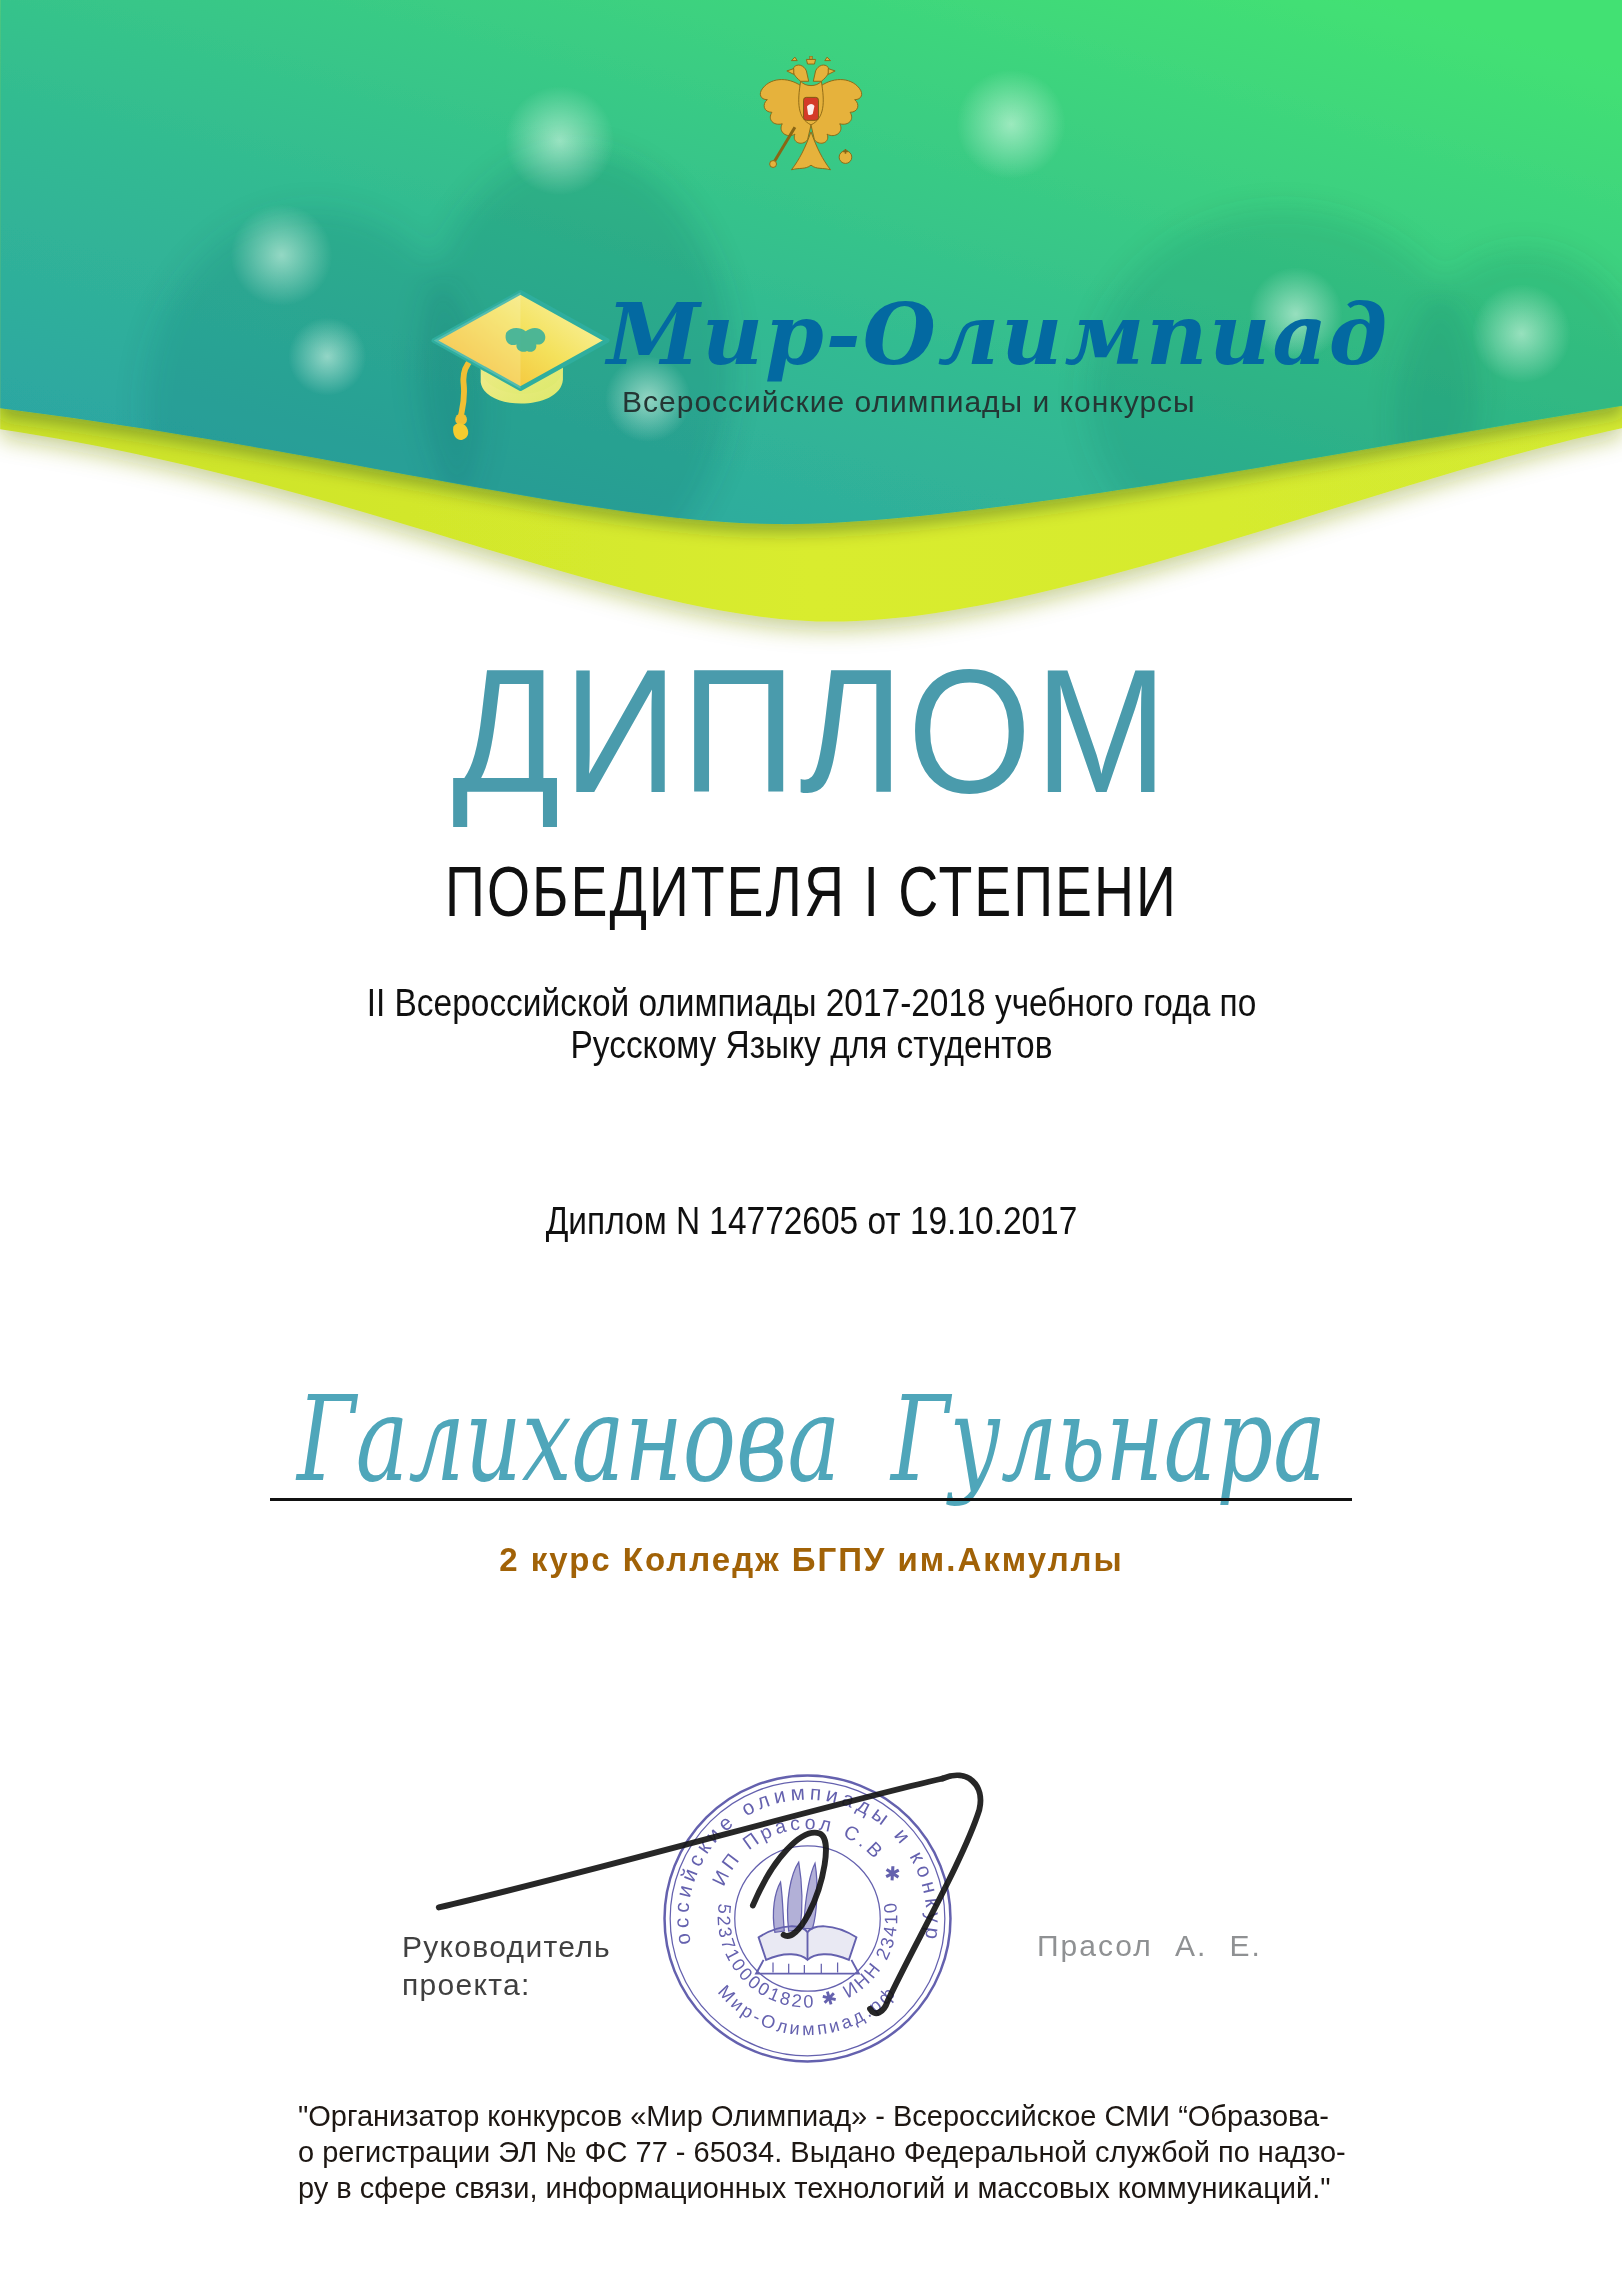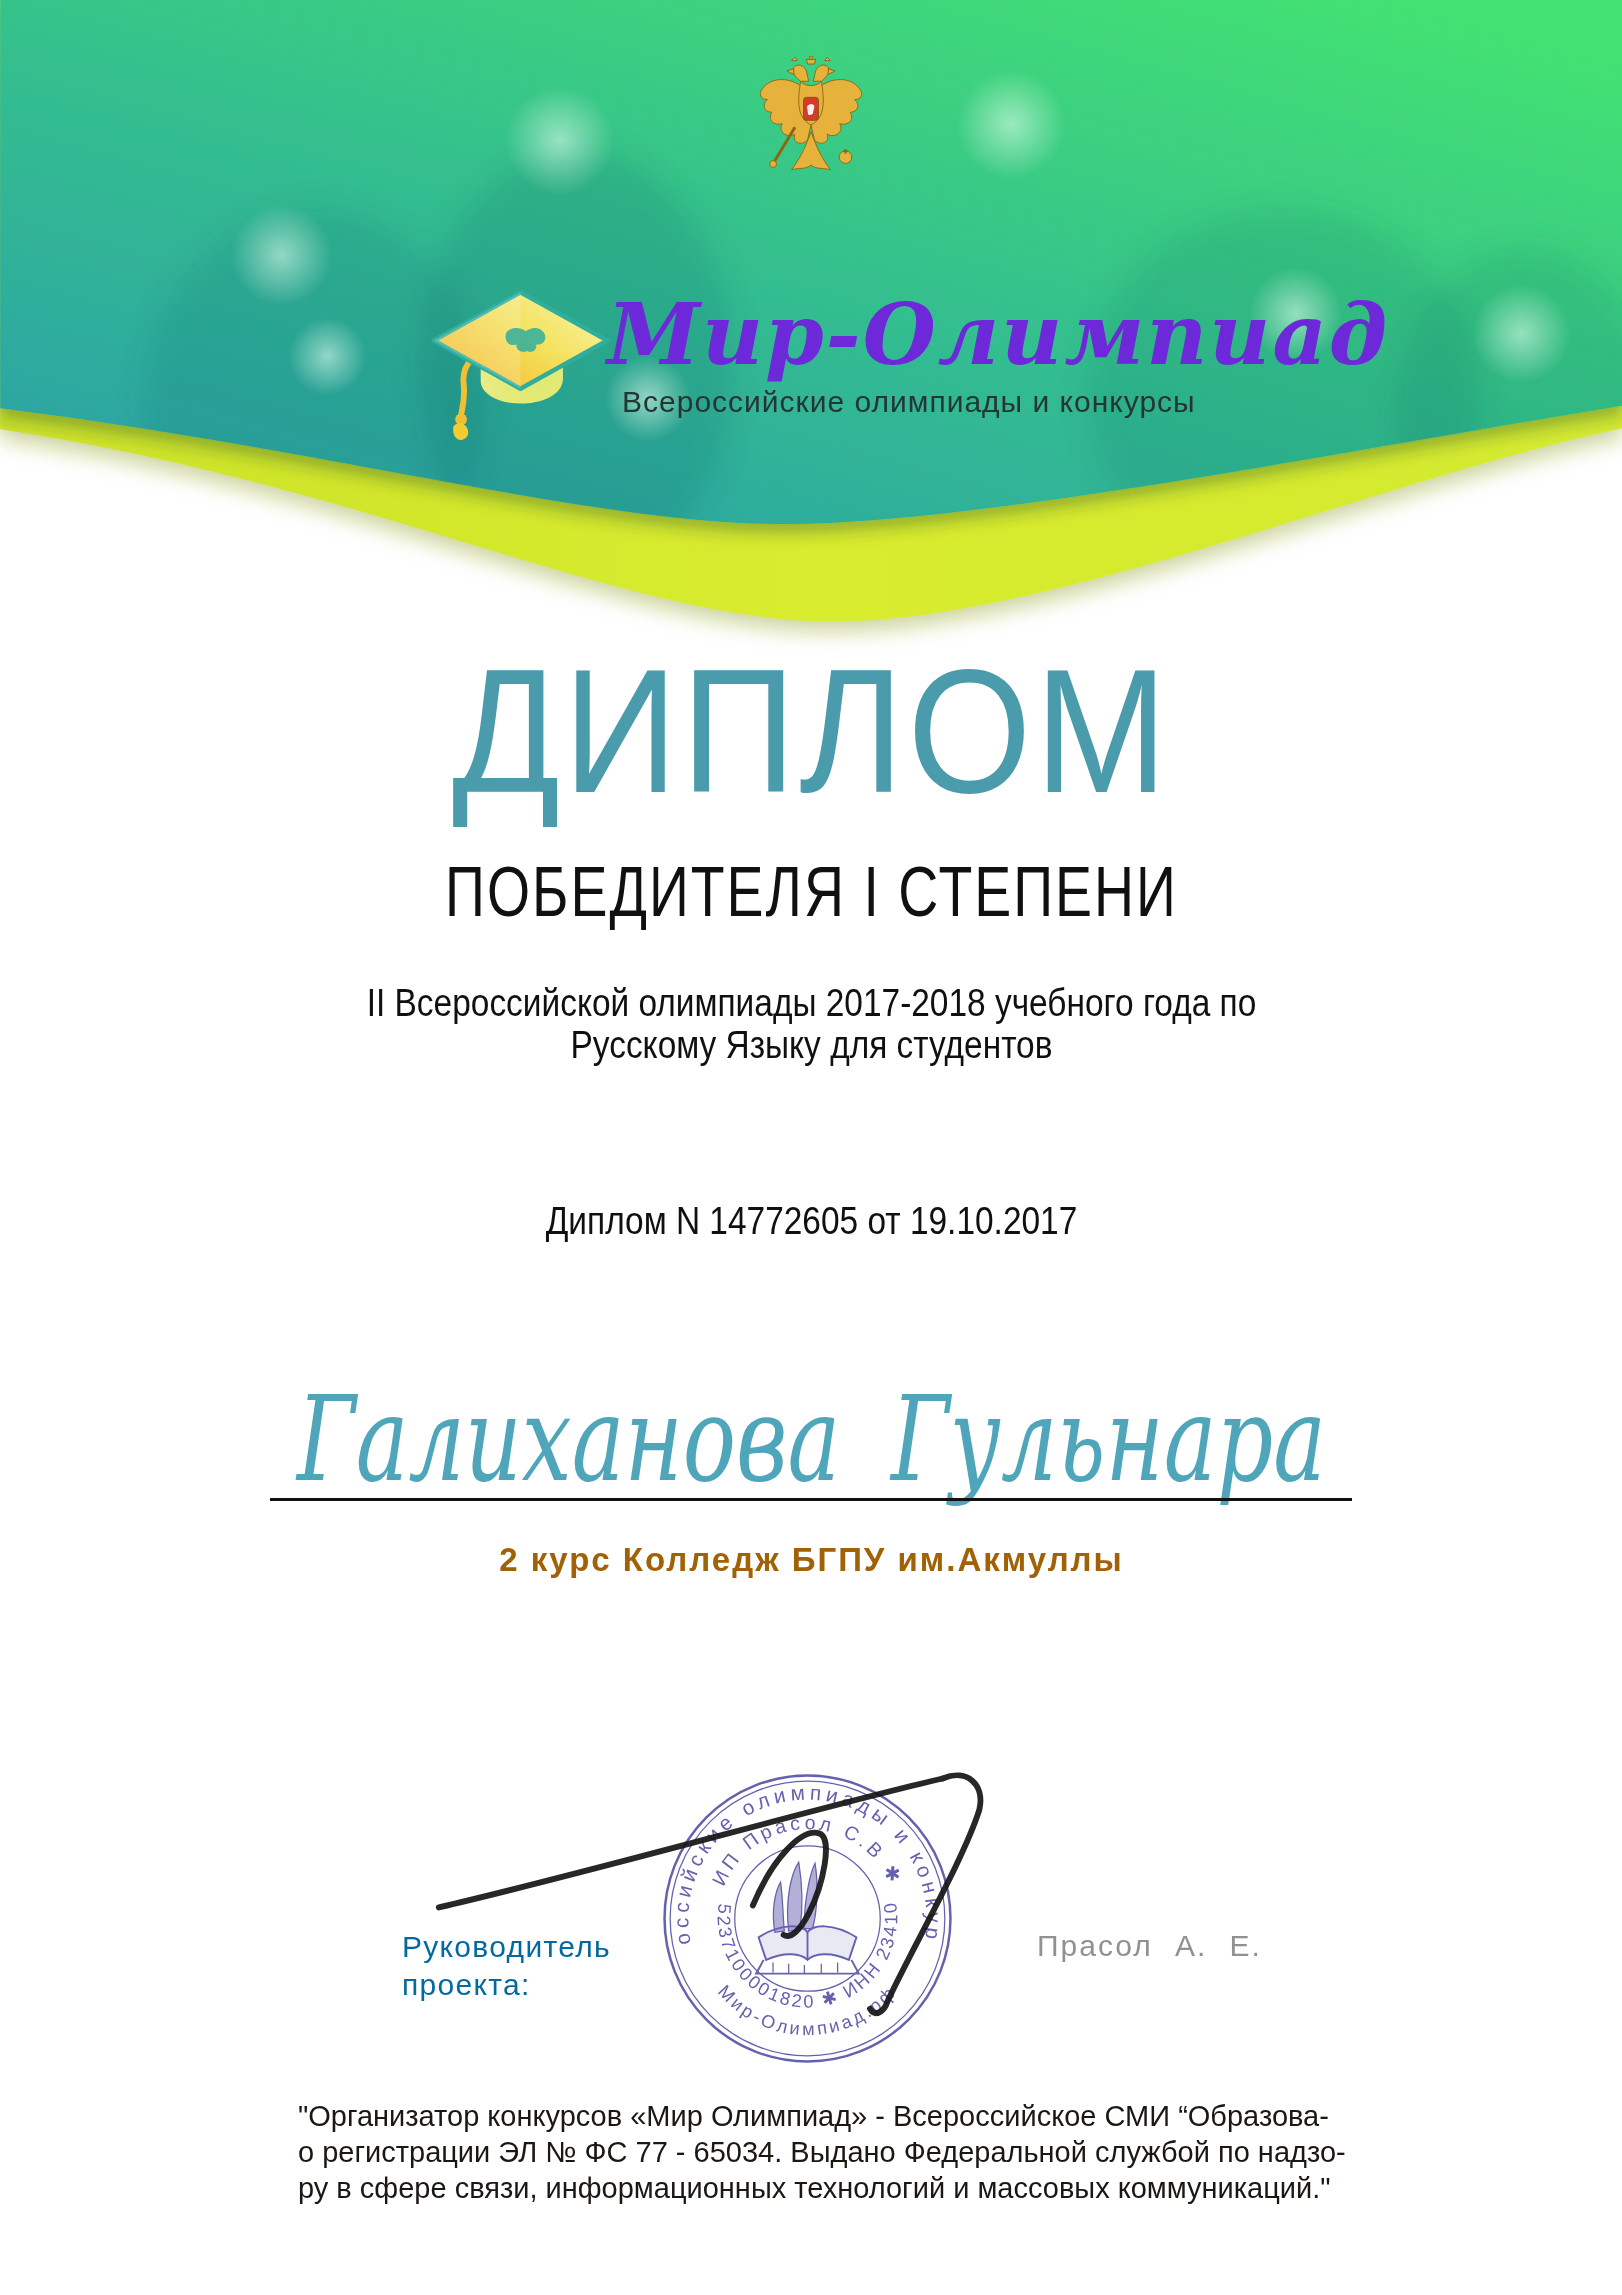--- a/index.html
+++ b/index.html
@@ -31,35 +31,35 @@
     font-family:"DejaVu Serif", serif; font-style:italic;
     font-size:118px; line-height:1.1; color:#4FA6BA; transform:scaleX(0.75);
     word-spacing:30px; white-space:nowrap;
   }
   .affiliation{
     font-size:33px; line-height:1.1; letter-spacing:2px; color:#a16207; font-weight:bold;
   }
   .name-rule{position:absolute; left:270px; top:1498px; width:1082px; height:2.6px; background:#111111;}
   .role-block{
     position:absolute; left:402px; top:1928px; font-size:30px; line-height:38px;
-    letter-spacing:1.3px; color:#0369a1;
+    letter-spacing:1.3px; color:#404040;
   }
   .signer-name{
     position:absolute; left:1037px; top:1929px; font-size:30px; line-height:1.1;
     letter-spacing:2px; word-spacing:11.8px; color:#8F9193;text-align:right;
   }
   .footer{
     position:absolute; left:298px; top:2098px; width:1029px;
     font-size:29px; line-height:36px; color:#1D1713; text-align:center;
     font-weight:400; white-space:nowrap;
   }
   .logo-title{
     position:absolute; left:607px; top:293px; width:602px;
     font-family:"DejaVu Serif", serif; font-style:italic; font-weight:bold;
-    font-size:84px; line-height:1; color:#6d28d9; letter-spacing:2px; white-space:nowrap;
+    font-size:84px; line-height:1; color:#0369a1; letter-spacing:2px; white-space:nowrap;
   }
   .logo-subtitle{
     position:absolute; left:622px; top:385px; width:589px;
     font-size:30px; line-height:1.1; color:#243634; letter-spacing:1px; white-space:nowrap;
   }
 </style>
 </head>
 <body>
 
 <div class="page">

